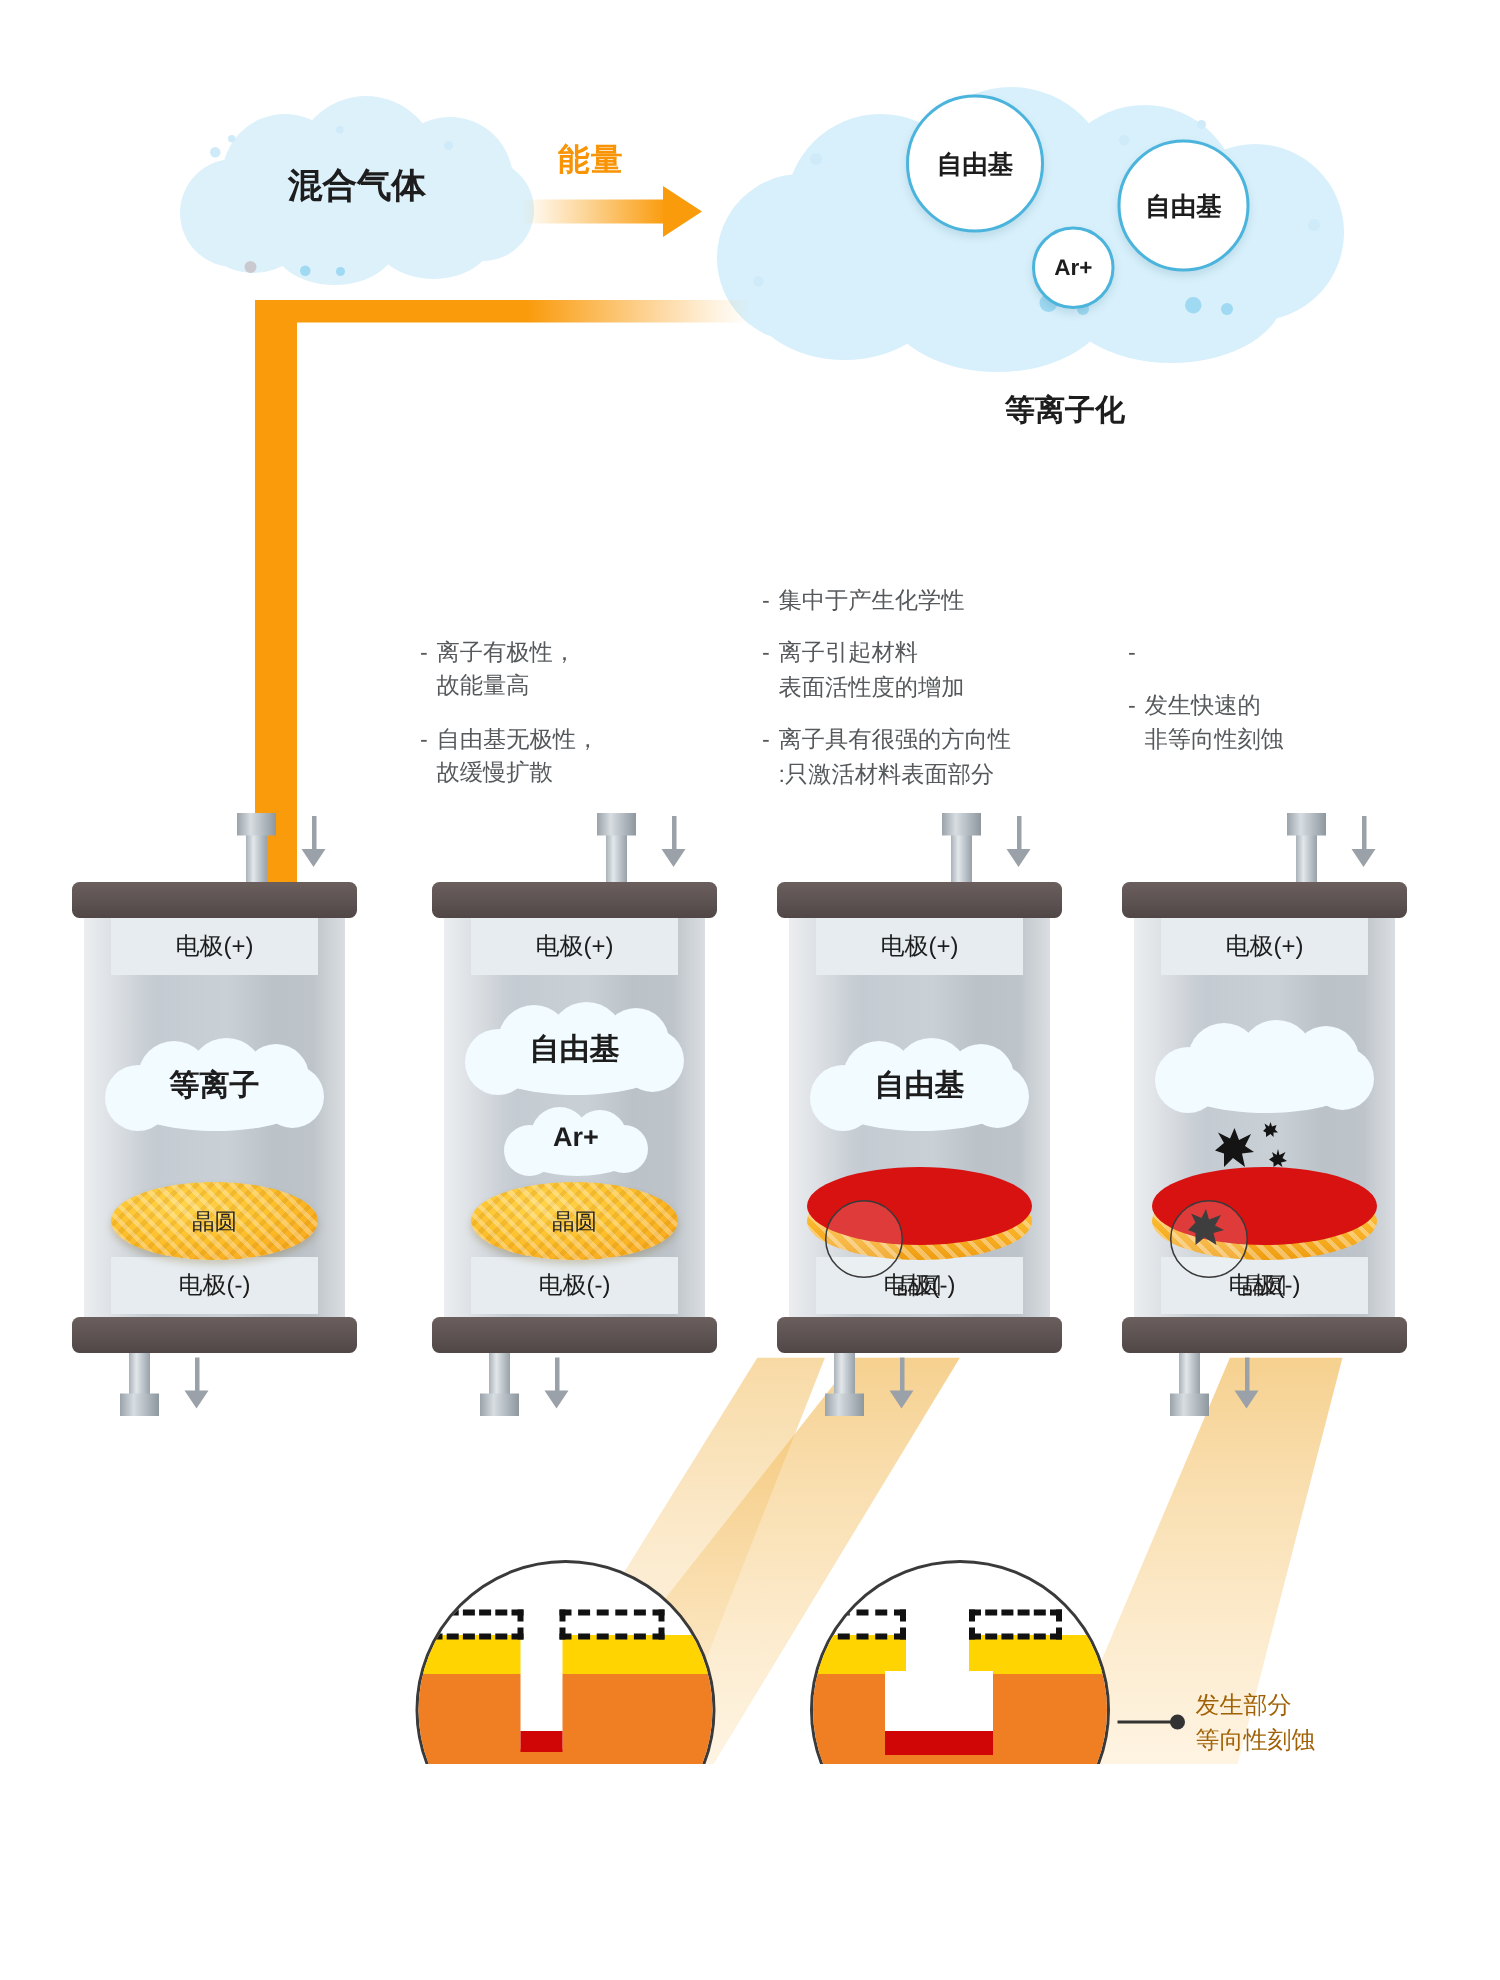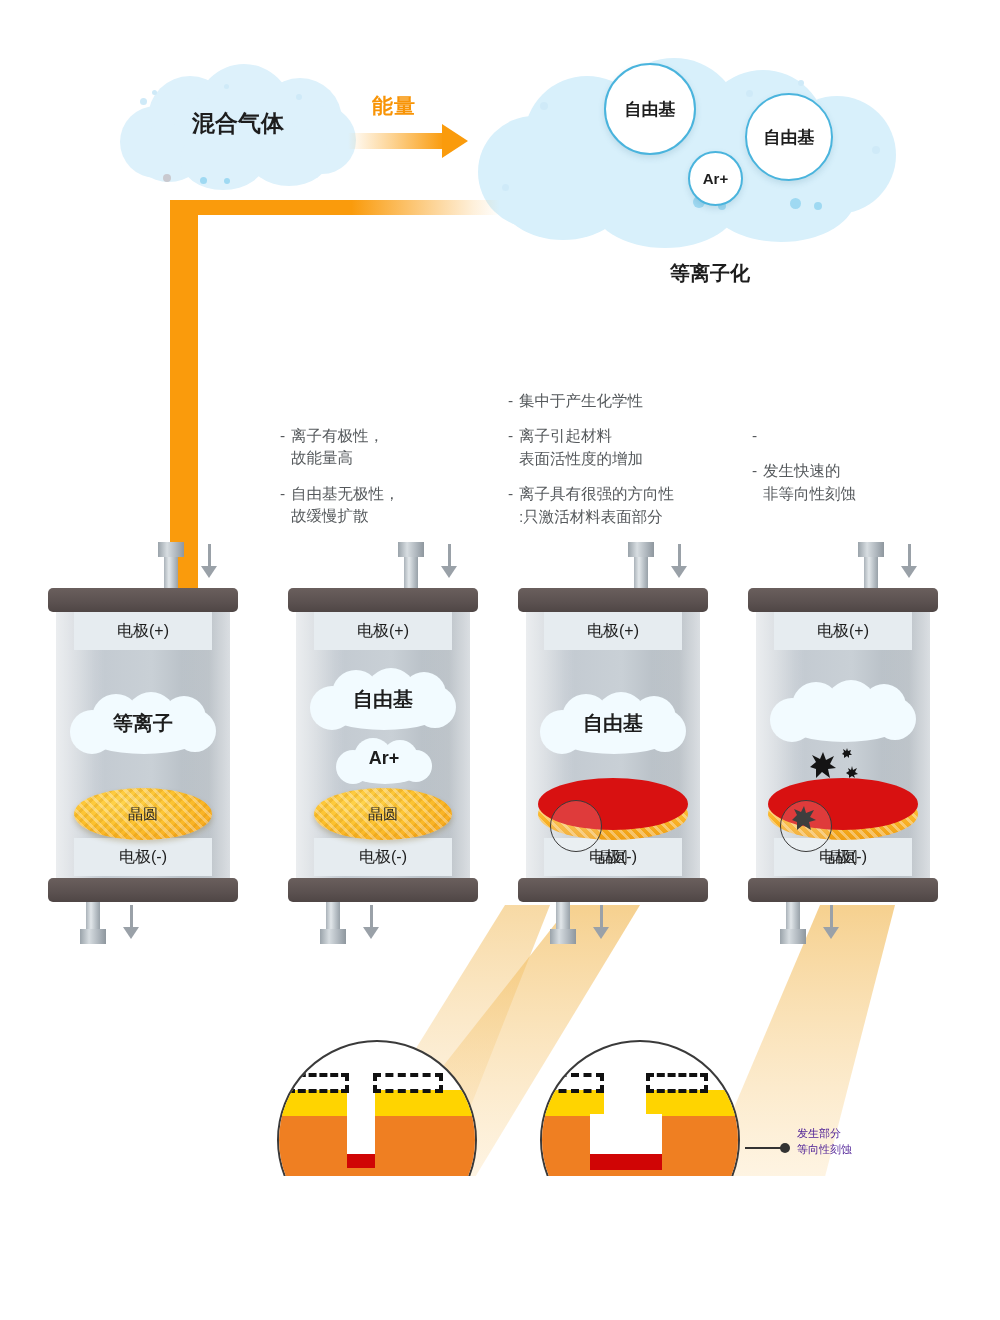--- a/index.html
+++ b/index.html
@@ -185,21 +185,21 @@
     position:absolute;height:20px;border:4px dashed #111111;box-sizing:border-box;
     background:transparent;
   }
   .zc-label{
     position:absolute;width:200px;text-align:center;color:#ffffff;font-size:15px;font-weight:bold;
   }
 
   
   .leader-line{position:absolute;height:2px;background:#333;}
   .leader-dot{position:absolute;width:10px;height:10px;border-radius:50%;background:#333;}
-  .leader-text{position:absolute;font-size:11px;line-height:1.45;color:#4c1d95;white-space:pre-line;}
+  .leader-text{position:absolute;font-size:16px;line-height:1.45;color:#a16207;white-space:pre-line;}
 </style>
 </head>
 <body>
 
 <div id="stage">
 
   <div class="cloud light abs" style="left:118px;top:62px;width:240px;height:130px;">
     <div class="puff" style="left:2px;top:44px;width:72px;height:72px;"></div>
     <div class="puff" style="left:30px;top:14px;width:84px;height:84px;"></div>
     <div class="puff" style="left:78px;top:2px;width:96px;height:96px;"></div>

